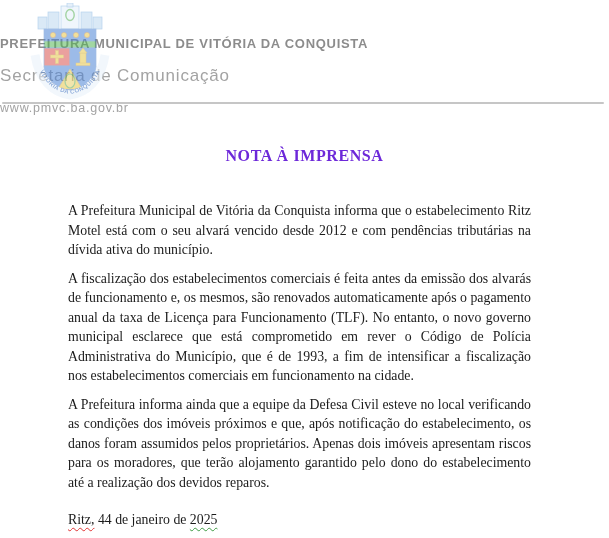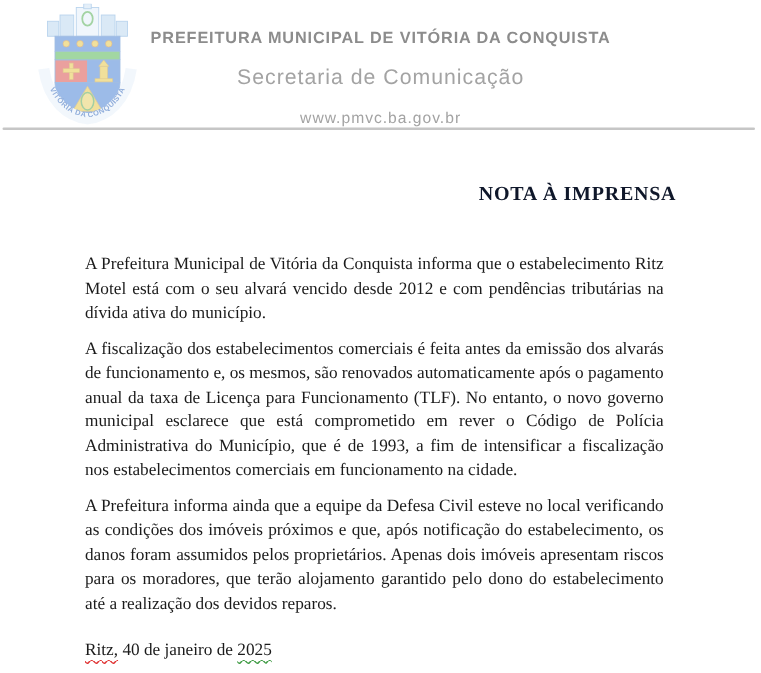--- a/index.html
+++ b/index.html
@@ -16,23 +16,23 @@
   .header { position: relative; height: 103px; }
   .crest {
     position: absolute;
     left: 30px;
     top: 3px;
     width: 80px;
     height: 97px;
     opacity: 0.55;
   }
   .header-text {
-    text-align: center;
+    text-align: left;
     font-family: "Liberation Sans", sans-serif;
-    padding-top: 22px;
+    padding-top: 36px;
   }
   .org-name {
     color: #8c8c8c;
     font-weight: bold;
     font-size: 13px;
     letter-spacing: 0.7px;
   }
   .dept {
     color: #a3a3a3;
     font-size: 17px;
@@ -50,26 +50,26 @@
     left: 2px;
     right: 5px;
     top: 102px;
     height: 2px;
     background: #c6c6c6;
     border-radius: 1px;
   }
 
   
   .doc-title {
-    text-align: right;
+    text-align: center;
     margin: 44px 68px 0 68px;
     font-weight: bold;
     font-size: 16px;
     letter-spacing: 0.6px;
-    color: #0f172a;
+    color: #6d28d9;
   }
   .body-text { margin: 36px 78px 0 68px; }
   .body-text p {
     margin: 0 0 9px 0;
     font-size: 13.8px;
     line-height: 19.5px;
     text-align: justify;
     color: #1b1b1b;
   }
   .signature {
@@ -162,15 +162,15 @@
 <div class="doc-title">NOTA À IMPRENSA</div>
 
 <div class="body-text">
   <p>A Prefeitura Municipal de Vitória da Conquista informa que o estabelecimento Ritz Motel está com o seu alvará vencido desde 2012 e com pendências tributárias na dívida ativa do município.</p>
   <p>A fiscalização dos estabelecimentos comerciais é feita antes da emissão dos alvarás de funcionamento e, os mesmos, são renovados automaticamente após o pagamento anual da taxa de Licença para Funcionamento (TLF). No entanto, o novo governo municipal esclarece que está comprometido em rever o Código de Polícia Administrativa do Município, que é de 1993, a fim de intensificar a fiscalização nos estabelecimentos comerciais em funcionamento na cidade.</p>
   <p>A Prefeitura informa ainda que a equipe da Defesa Civil esteve no local verificando as condições dos imóveis próximos e que, após notificação do estabelecimento, os danos foram assumidos pelos proprietários. Apenas dois imóveis apresentam riscos para os moradores, que terão alojamento garantido pelo dono do estabelecimento até a realização dos devidos reparos.</p>
 </div>
 
 <div class="signature">
   <span class="wavy-red">Ritz,</span>
-  <span>40 de janeiro de</span>
+  <span>44 de janeiro de</span>
   <span class="wavy-green">2025</span>
 </div>
 
 </body></html>

